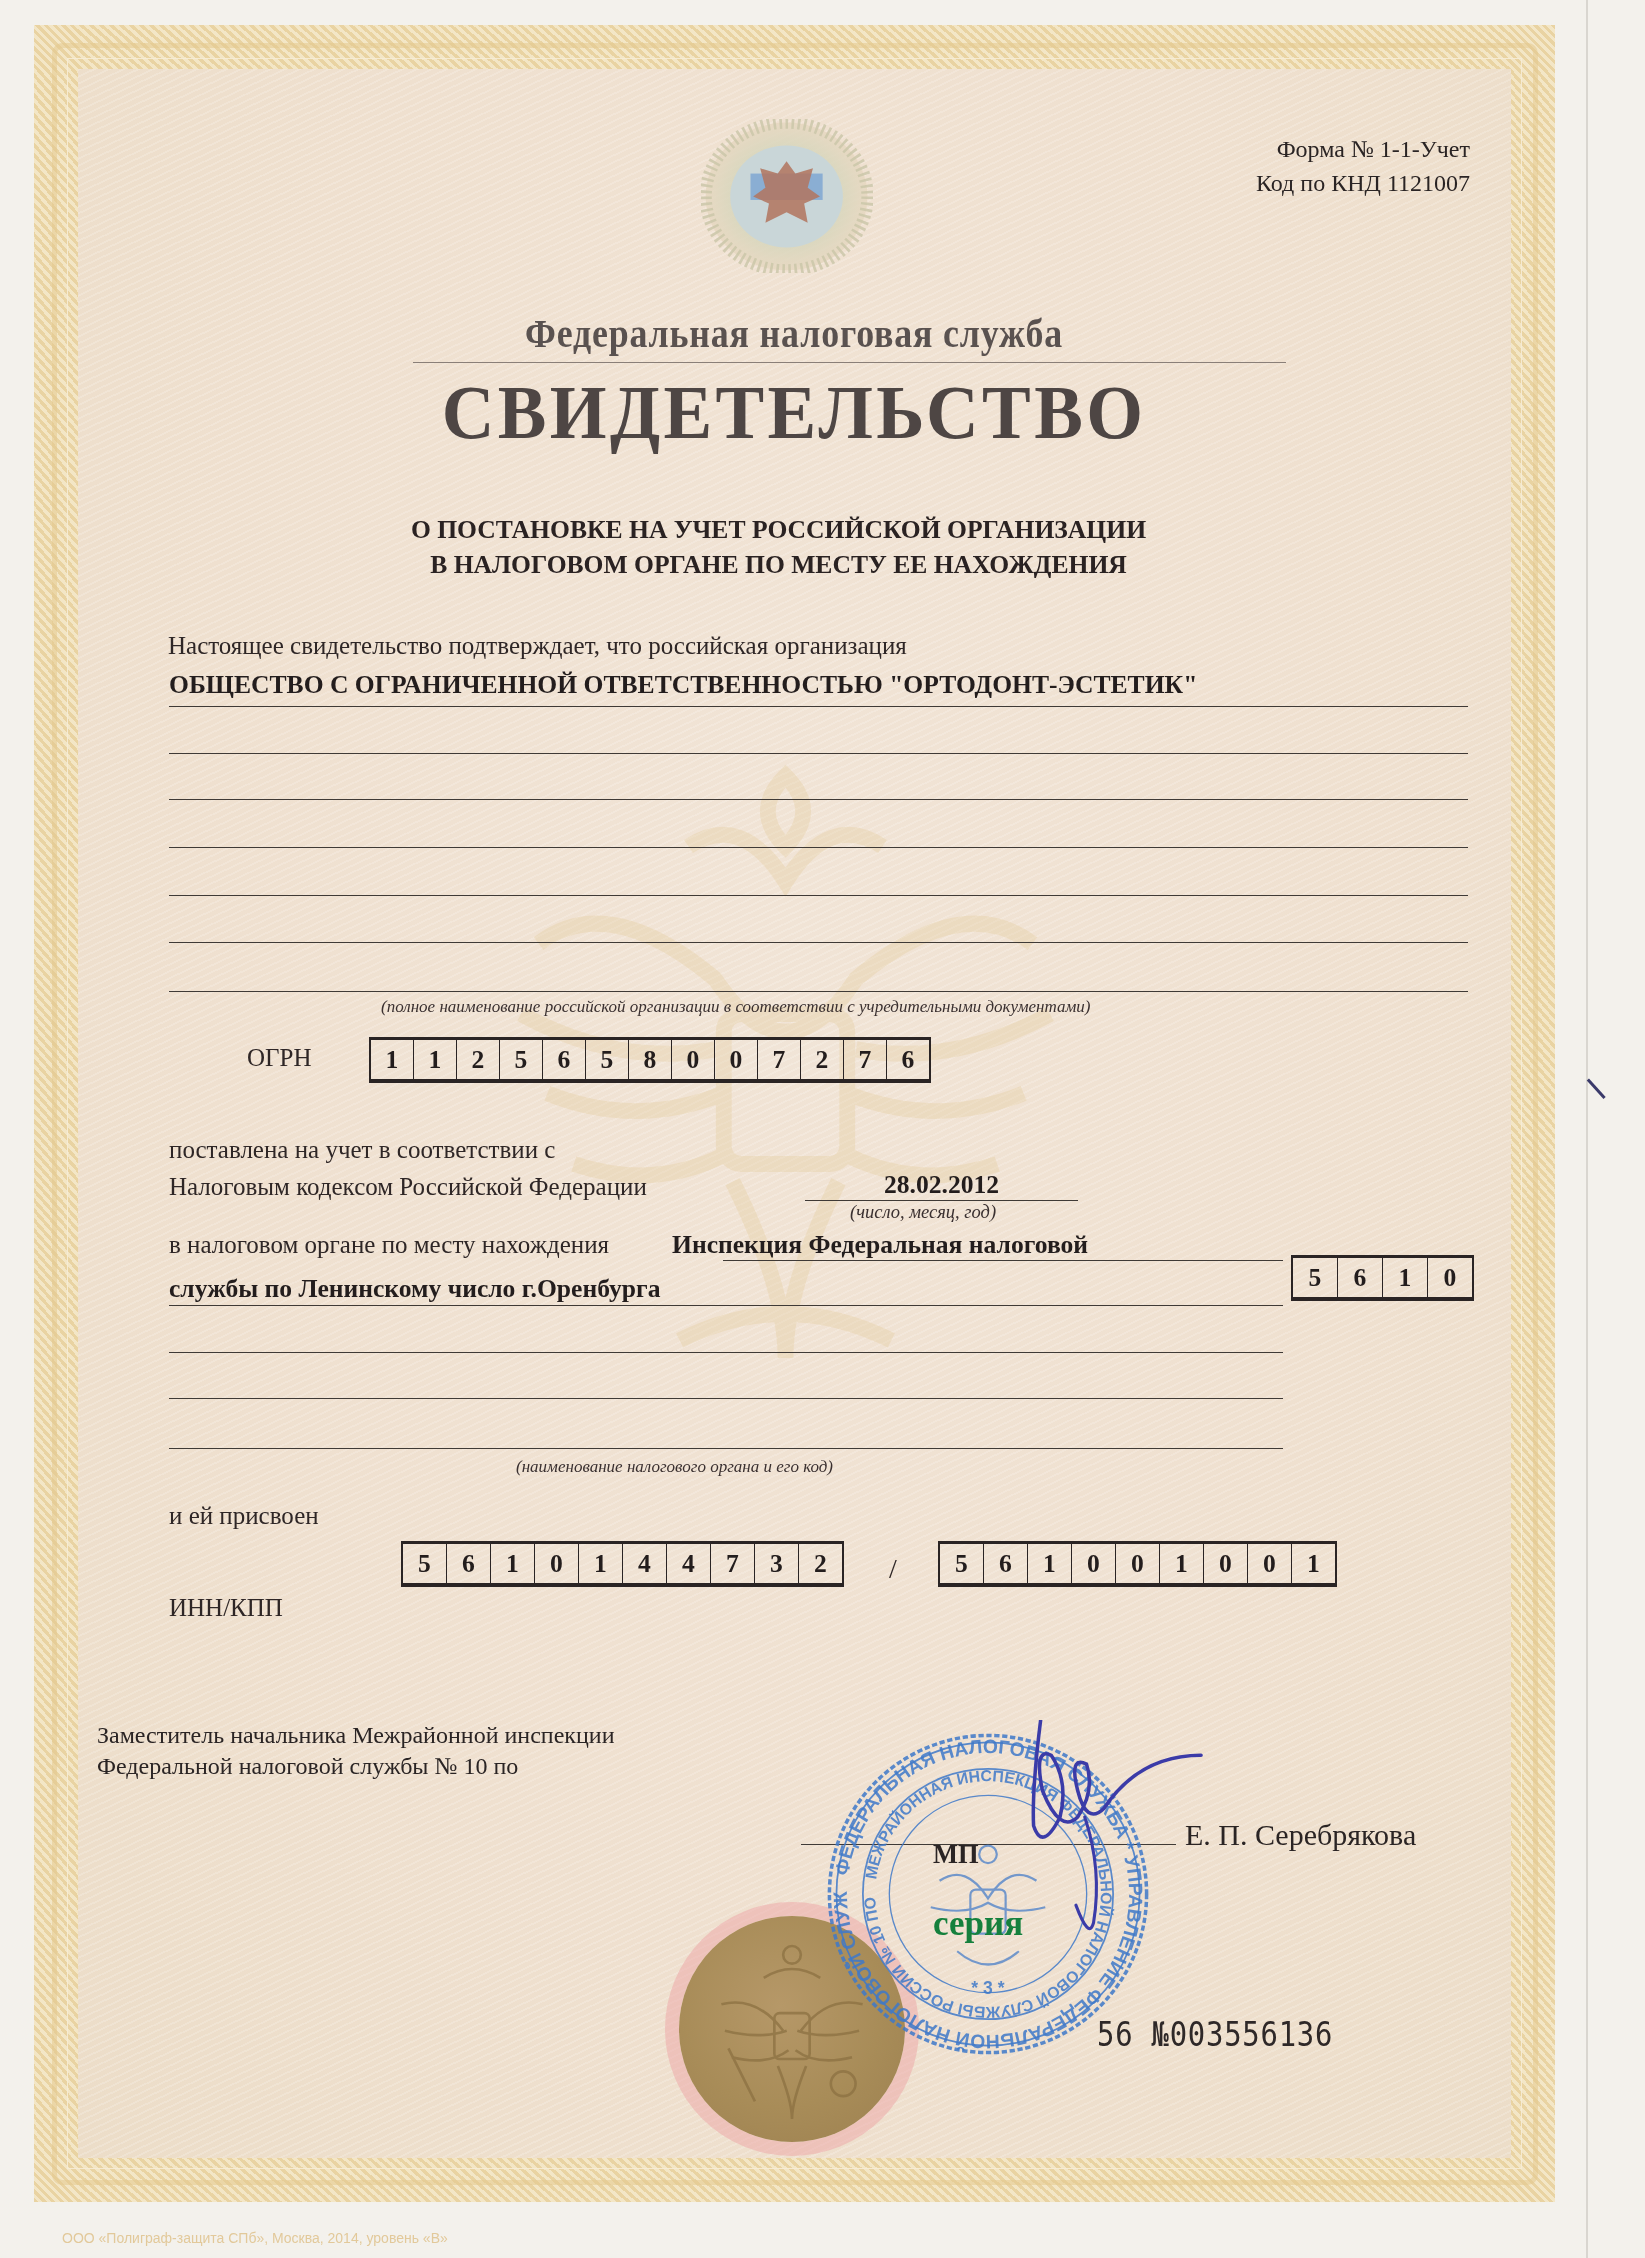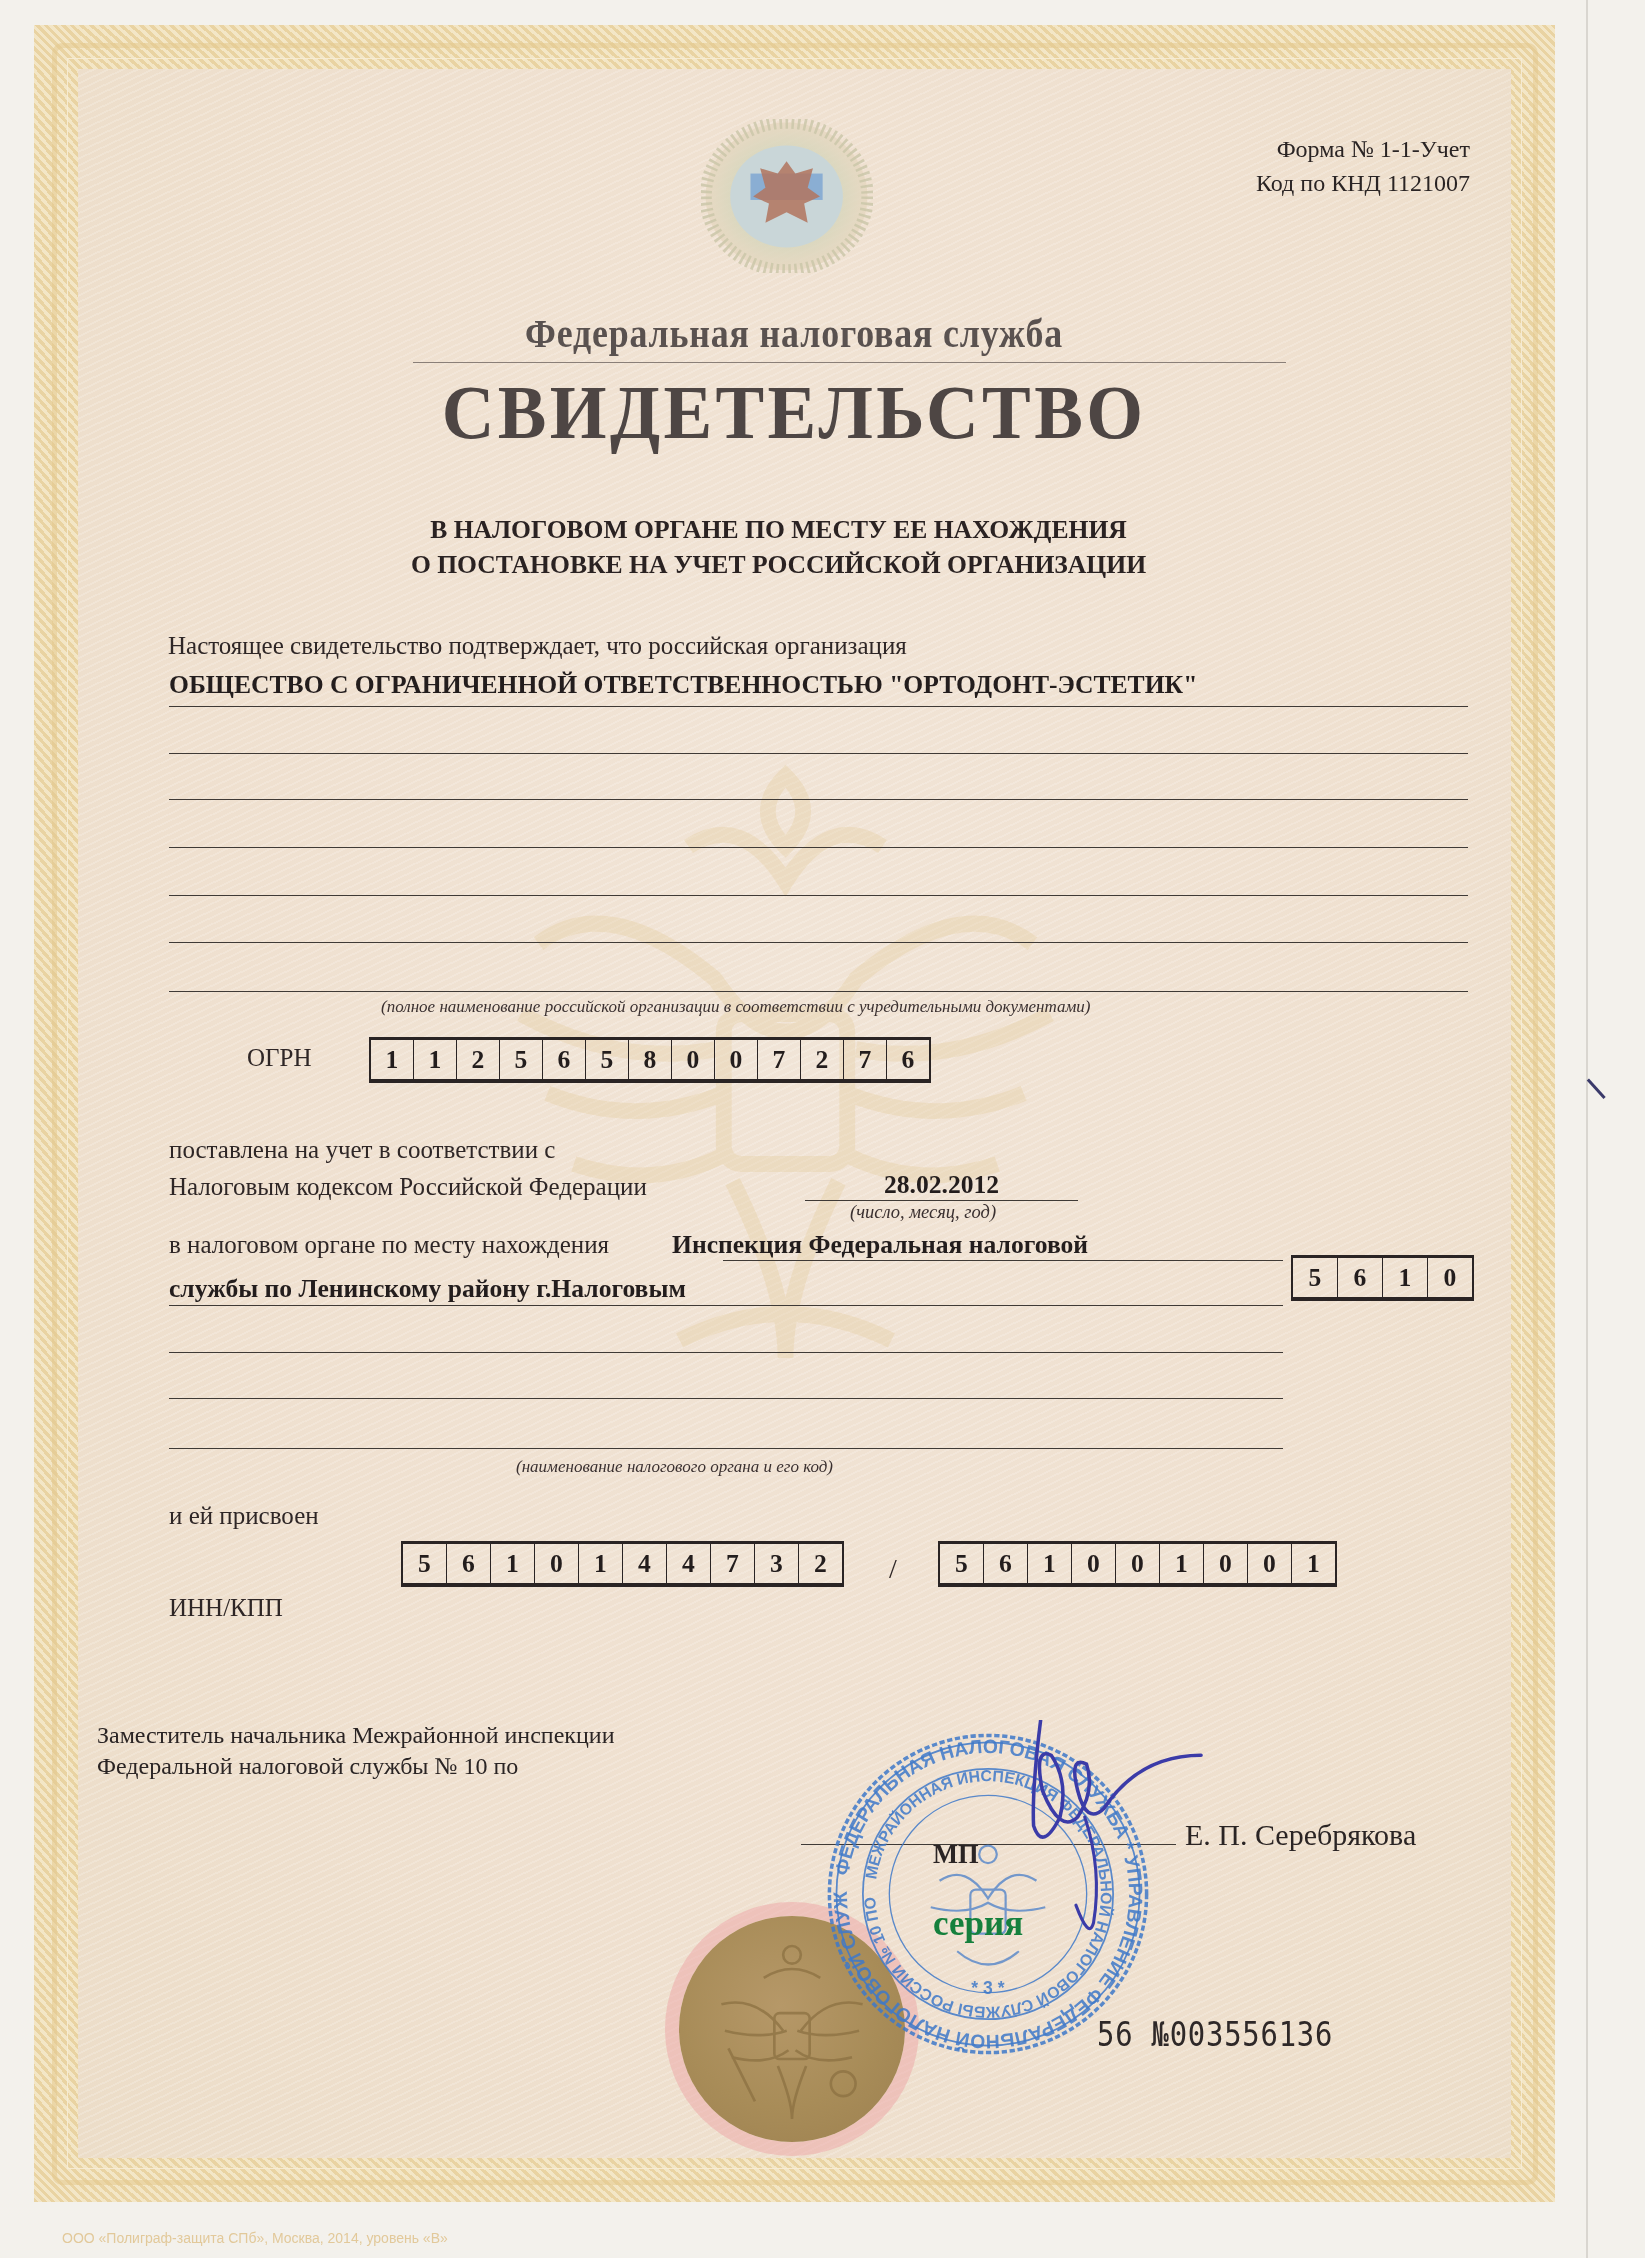--- a/index.html
+++ b/index.html
@@ -126,22 +126,22 @@
 <div class="form-info">
   <div>Форма № 1-1-Учет</div>
   <div>Код по КНД 1121007</div>
 </div>
 
 <div class="fns-title">Федеральная налоговая служба</div>
 <div class="title-rule"></div>
 <div class="main-title">СВИДЕТЕЛЬСТВО</div>
 
 <div class="subtitle">
+  <div>О ПОСТАНОВКЕ НА УЧЕТ РОССИЙСКОЙ ОРГАНИЗАЦИИ</div>
   <div>В НАЛОГОВОМ ОРГАНЕ  ПО МЕСТУ ЕЕ НАХОЖДЕНИЯ</div>
-  <div>О ПОСТАНОВКЕ НА УЧЕТ РОССИЙСКОЙ ОРГАНИЗАЦИИ</div>
 </div>
 
 <div class="abs label" style="left:168px; top:632px;">Настоящее свидетельство подтверждает, что российская организация</div>
 <div class="abs bold-val" style="left:169px; top:670px;">ОБЩЕСТВО С ОГРАНИЧЕННОЙ ОТВЕТСТВЕННОСТЬЮ "ОРТОДОНТ-ЭСТЕТИК"</div>
 <div class="rule" style="left:169px; width:1299px; top:706px;"></div>
 <div class="rule" style="left:169px; width:1299px; top:753px;"></div>
 <div class="rule" style="left:169px; width:1299px; top:799px;"></div>
 <div class="rule" style="left:169px; width:1299px; top:847px;"></div>
 <div class="rule" style="left:169px; width:1299px; top:895px;"></div>
 <div class="rule" style="left:169px; width:1299px; top:942px;"></div>
@@ -167,21 +167,21 @@
 
 <div class="abs label" style="left:169px; top:1136px;text-align:right;">поставлена на учет в соответствии с</div>
 <div class="abs label" style="left:169px; top:1173px;">Налоговым кодексом Российской Федерации</div>
 <div class="abs bold-val" style="left:805px; top:1170px; width:273px; text-align:center;">28.02.2012</div>
 <div class="rule" style="left:805px; width:273px; top:1200px; border-top-width:0.9px;"></div>
 <div class="abs italic-hint" style="left:850px; top:1202px; font-size:18.5px;">(число, месяц, год)</div>
 
 <div class="abs label" style="left:169px; top:1231px;">в налоговом органе по месту нахождения</div>
 <div class="abs bold-val" style="left:672px; top:1230px;">Инспекция Федеральная налоговой</div>
 <div class="rule" style="left:723px; width:560px; top:1260px; border-top-width:0.9px;"></div>
-<div class="abs bold-val" style="left:169px; top:1274px;">службы по Ленинскому району г.Налоговым</div>
+<div class="abs bold-val" style="left:169px; top:1274px;">службы по Ленинскому число г.Оренбурга</div>
 <div class="rule" style="left:169px; width:1114px; top:1305px;"></div>
 <div class="cells" style="left:1291px; top:1255px;">
   <div class="cell w" style="width:44px;">5</div>
   <div class="cell w" style="width:44px;">6</div>
   <div class="cell w" style="width:44px;">1</div>
   <div class="cell w" style="width:44px;">0</div>
 </div>
 <div class="rule" style="left:169px; width:1114px; top:1352px;"></div>
 <div class="rule" style="left:169px; width:1114px; top:1398px;"></div>
 <div class="rule" style="left:169px; width:1114px; top:1448px;"></div>

